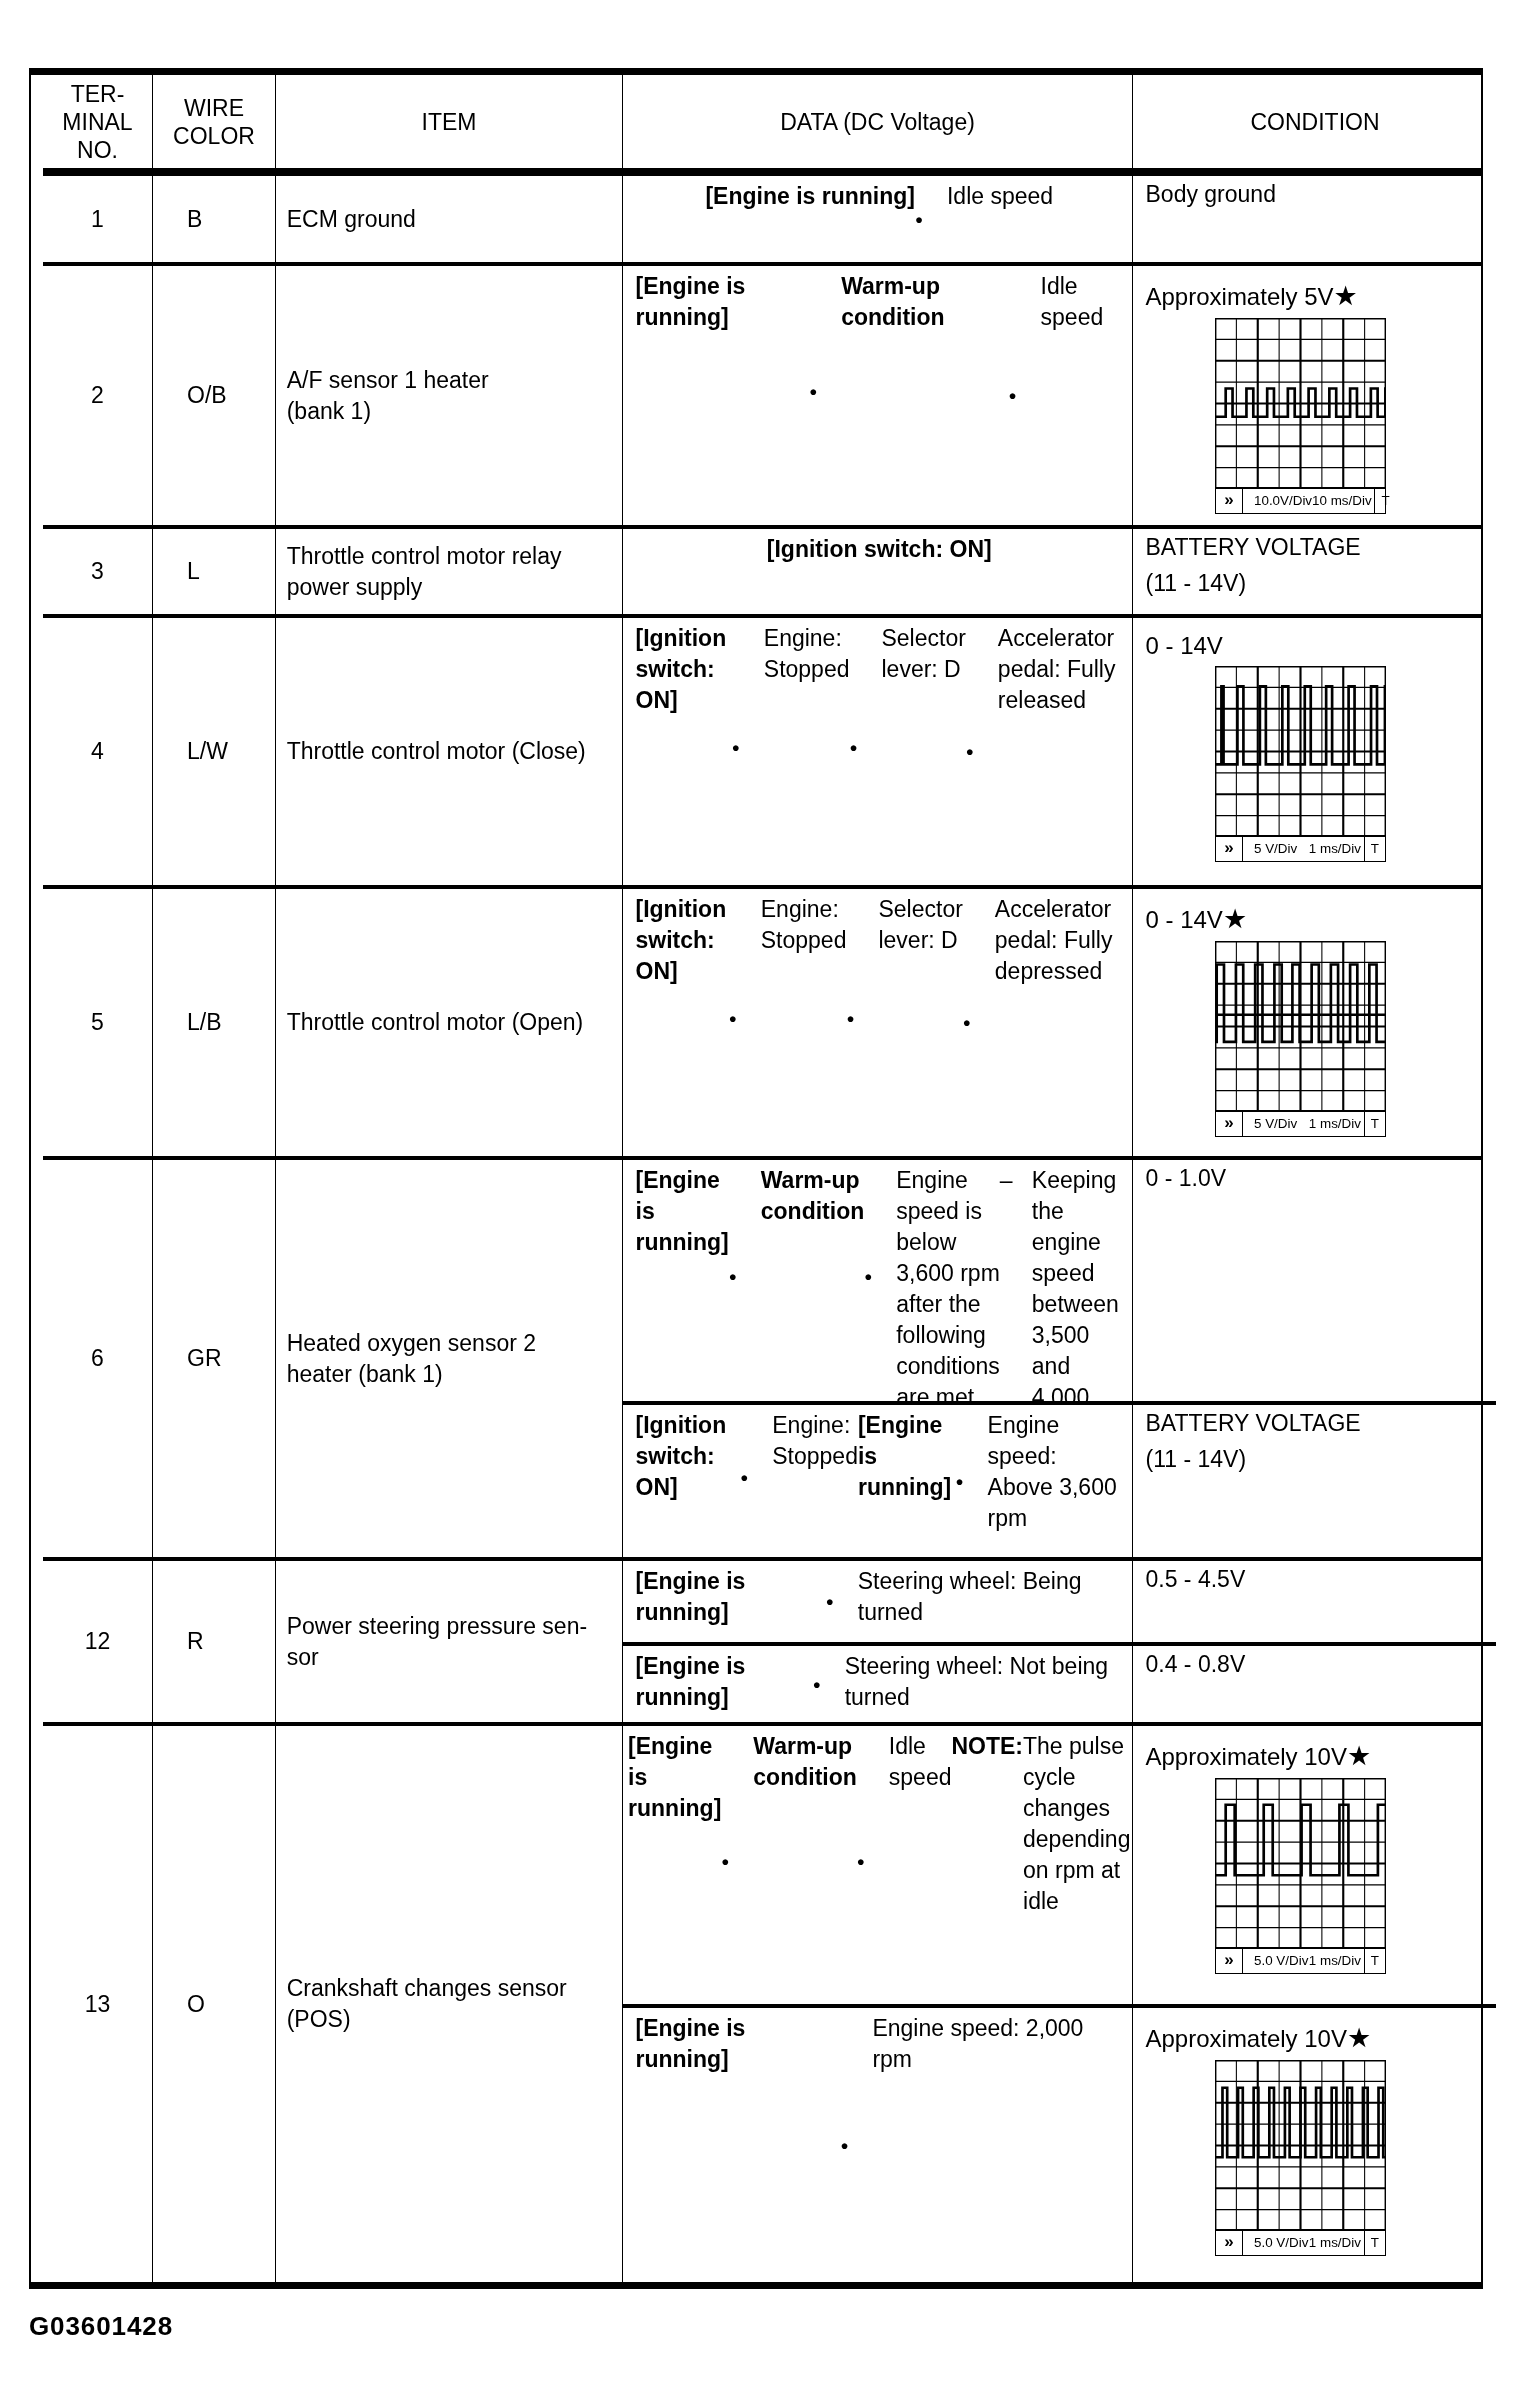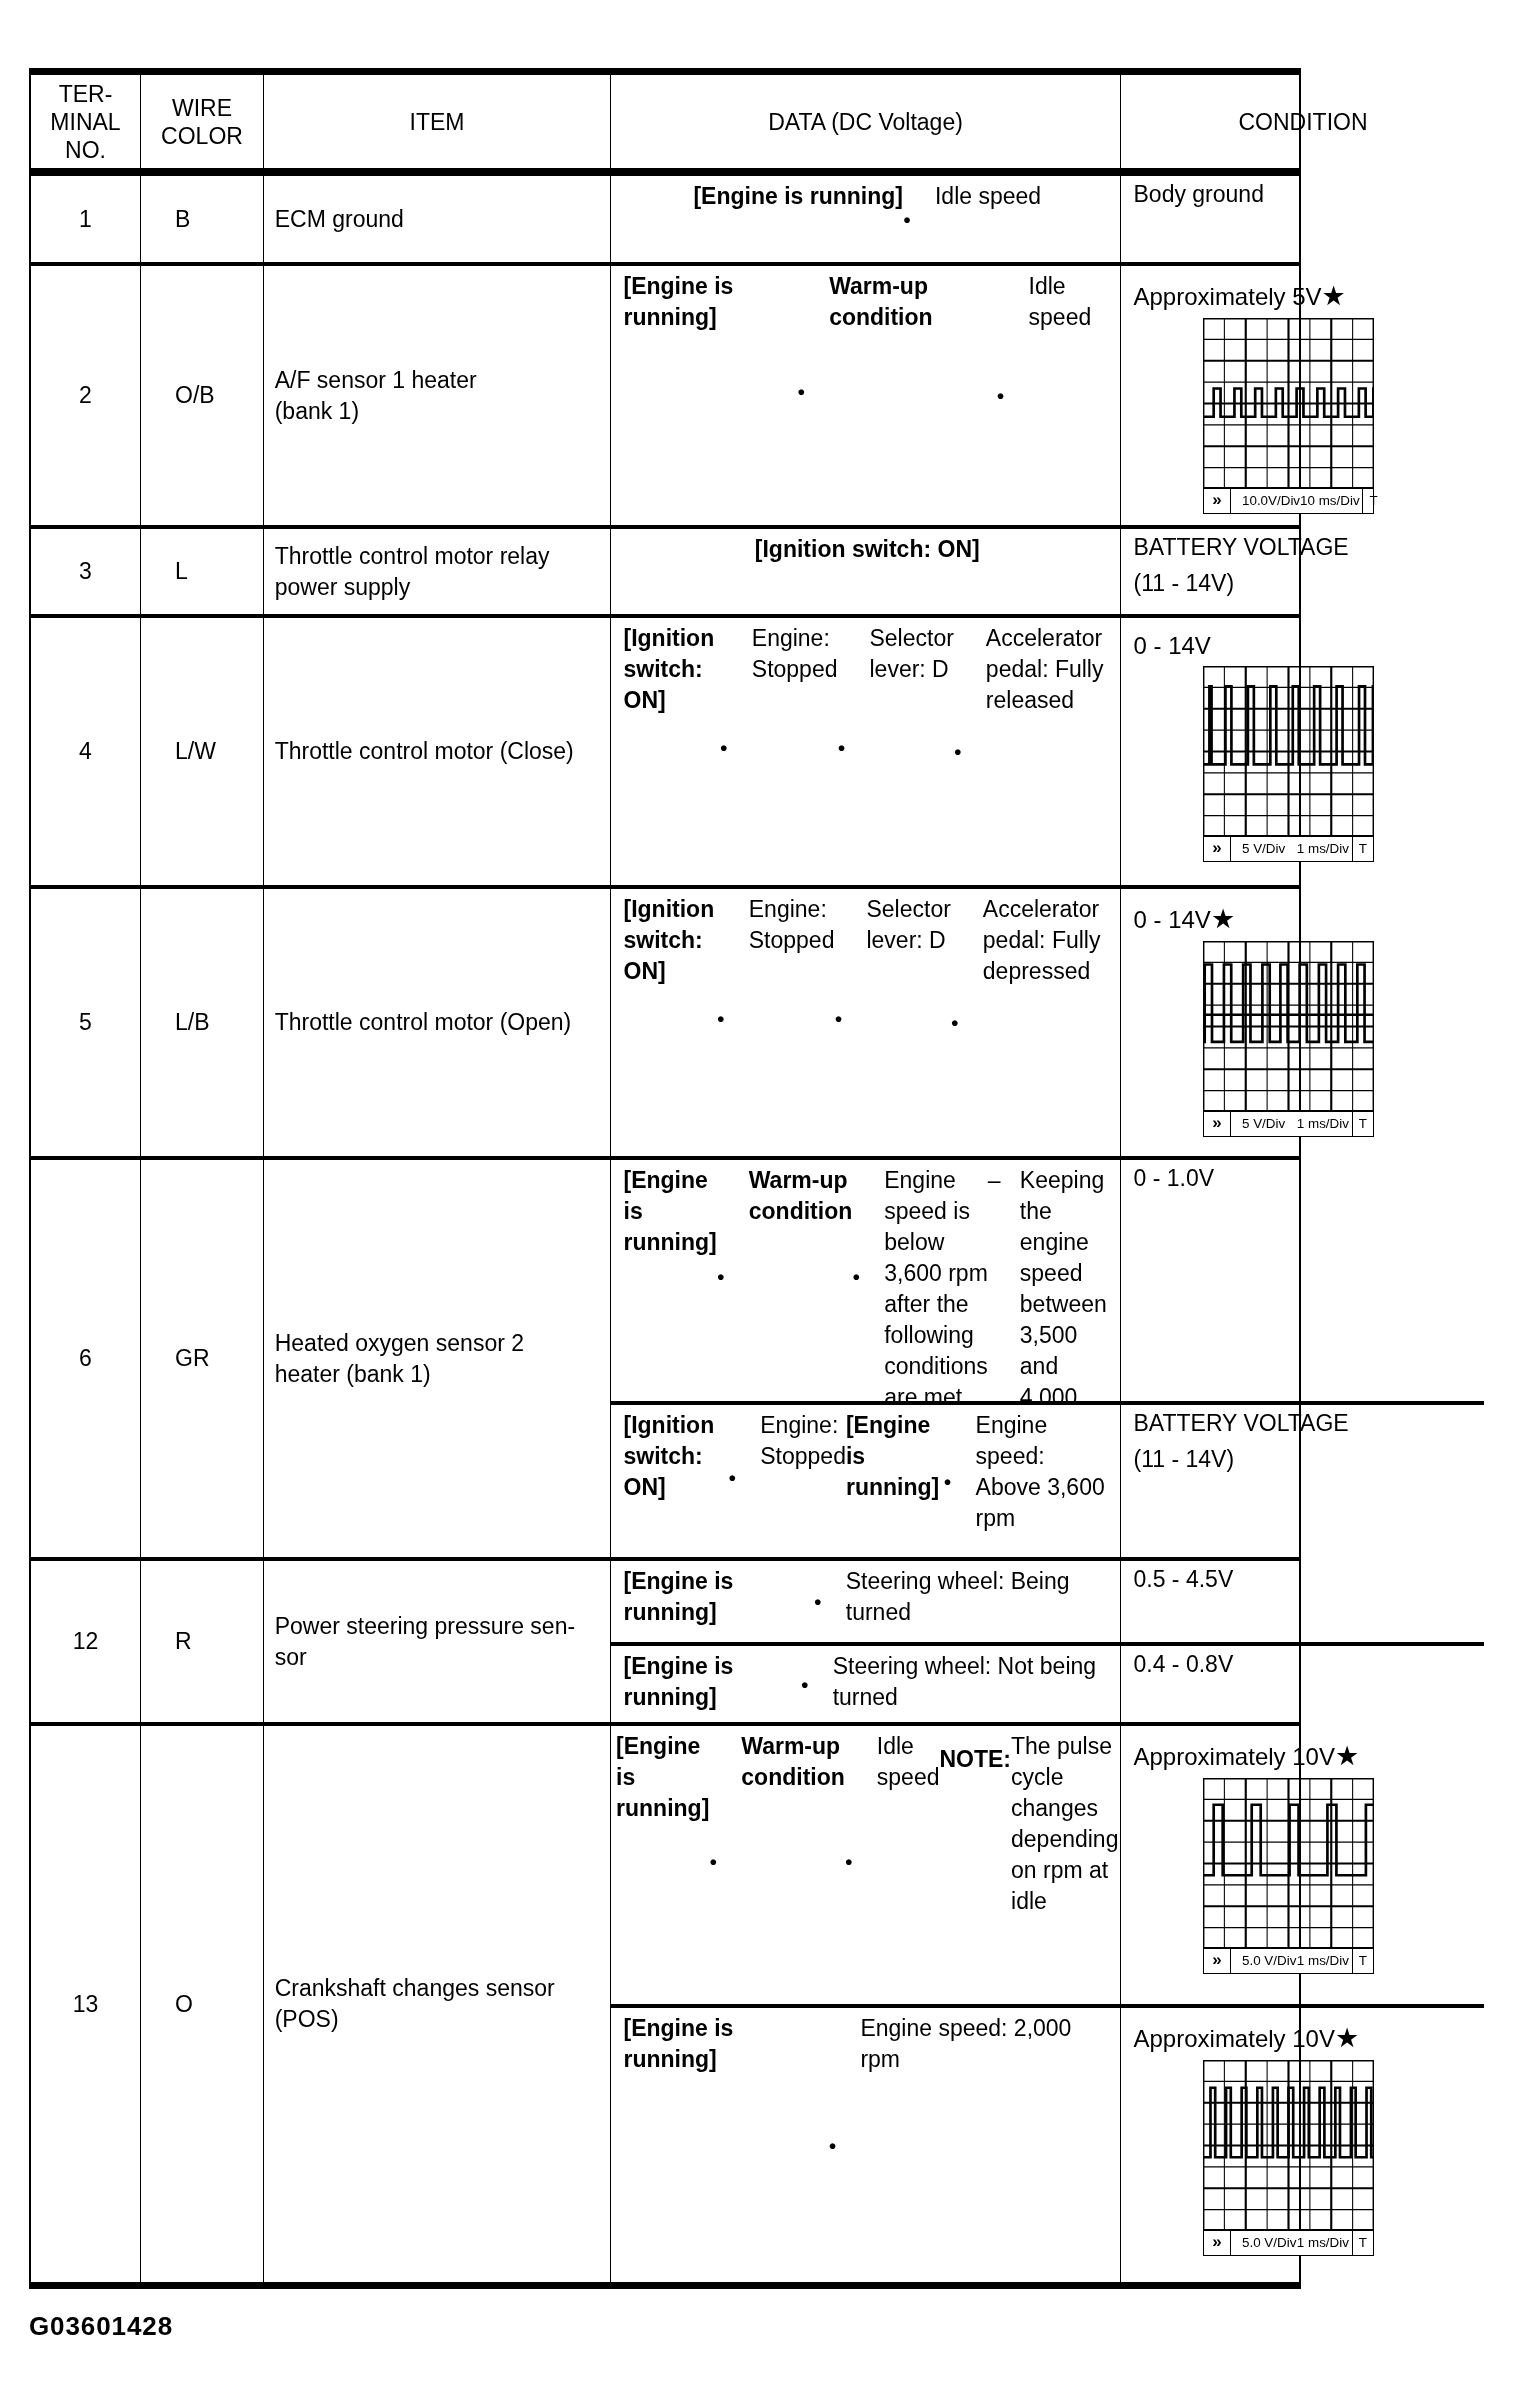--- a/index.html
+++ b/index.html
@@ -2,23 +2,24 @@
 <html style="font-size:14.3px"><head>
 <meta charset="utf-8">
 <style>
   * { box-sizing: border-box; }
   html,body { margin:0; padding:0; }
   body {
     width:1515px; height:2401px; background:#ffffff; color:#000;
     font-family:"Liberation Sans", sans-serif; position:relative;
   }
   .ttable {
-    position:absolute; left:29px; top:68px; width:1272px;
+    position:absolute; left:29px; top:68px; width:1454px;
     border:2.7px solid #000; border-top-width:7.1px; border-bottom-width:7.1px;
     background:#fff;
+    padding-left:12px;
   }
   .thead {
     display:grid; grid-template-columns:109px 123px 347px 510px 365px;
     height:97px; border-bottom:4.5px solid #000;
   }
   .hcell {
     display:flex; align-items:center; justify-content:center; text-align:center;
     font-size:23px; line-height:28px; white-space:pre-line; border-left:1.8px solid #000;
   }
   .hcell:first-child { border-left:none; }
@@ -31,21 +32,21 @@
   .sub { display:grid; grid-template-columns:510px 365px; }
   .sub.sub-border { border-top:4.5px solid #000; }
   .c-cond {
     display:flex; flex-direction:row; justify-content:center;
     padding:5.3px 9px 5.3px 12.5px; border-left:1.8px solid #000; overflow:hidden;
   }
   .cond-line { display:flex; font-size:23px; line-height:31px; margin-bottom:7.1px; }
   .cond-line:last-child { margin-bottom:0; }
   .cond-line.header .cond-text { font-weight:bold; }
   .cond-line.bullet-bold .cond-text { font-weight:bold; }
-  .cond-line.note { margin-bottom:0;margin-top:13px; }
+  .cond-line.note { margin-bottom:0; }
   .cond-line.note .cond-text { font-weight:bold; }
   .marker { width:32px; flex:none; display:flex; align-items:center; font-size:13.4px; }
   .cond-line.dash .marker { font-size:23px; align-items:flex-start; }
   .c-data { display:flex; flex-direction:column; border-left:1.8px solid #000; overflow:hidden; }
   .c-data.center { justify-content:flex-start; padding-left:12.5px; }
   .data-line { font-size:23px; line-height:36px; }
   .scope-title { font-size:24px; padding:14.3px 0 5.3px 12.5px; white-space:nowrap; }
   .star { font-size:27px; }
   .scope-wrap { margin-left:82px; width:171px; }
   svg.scope { display:block; }

